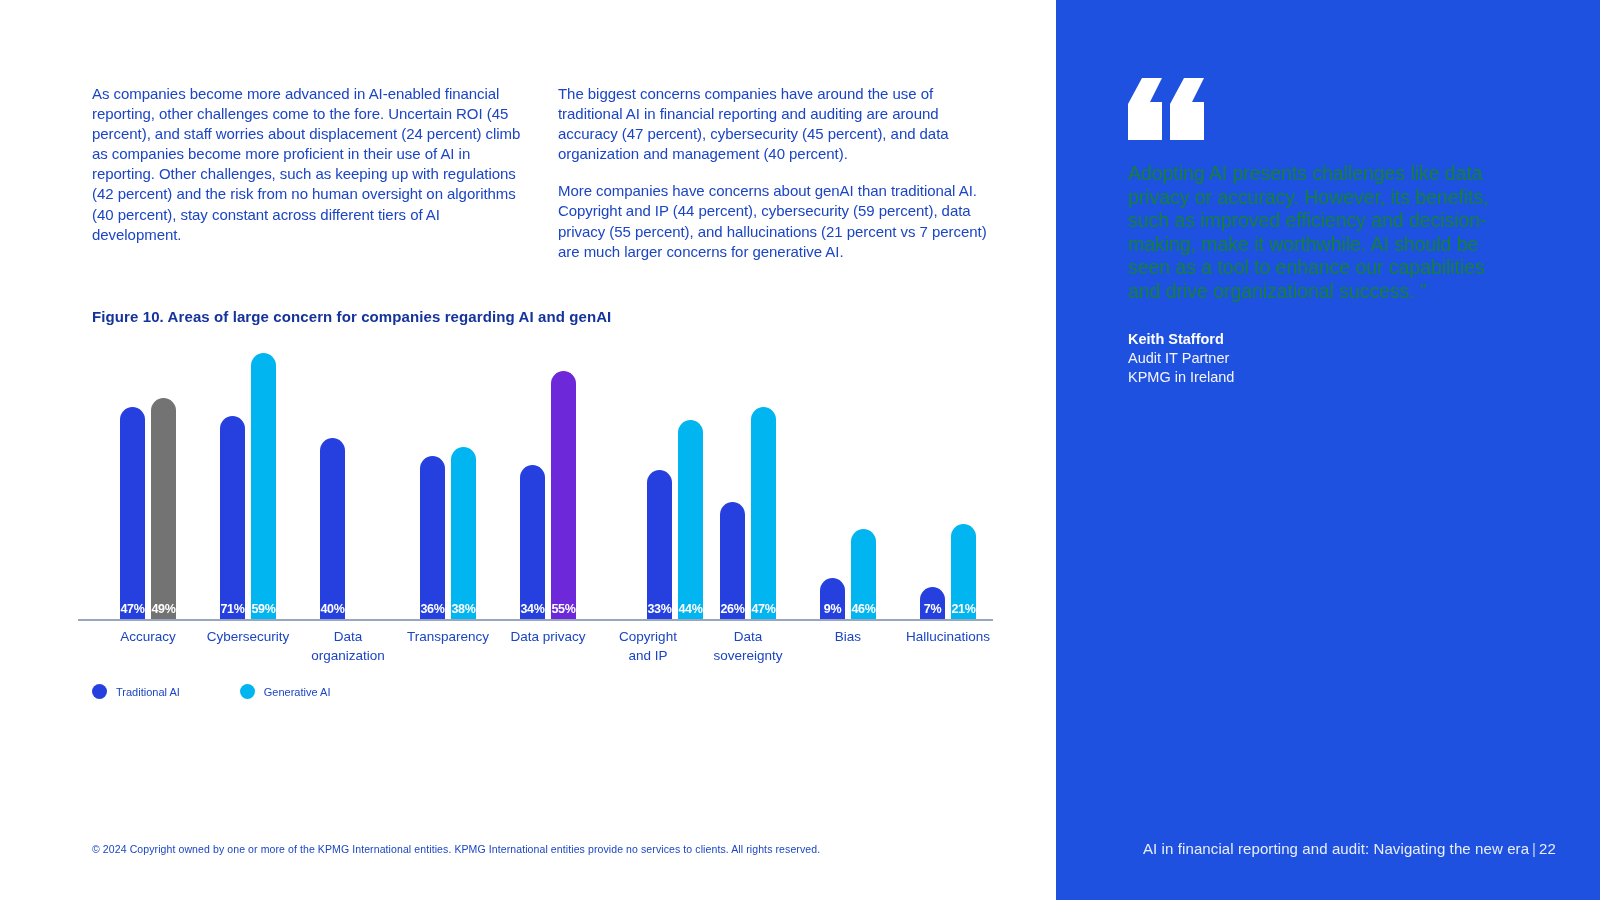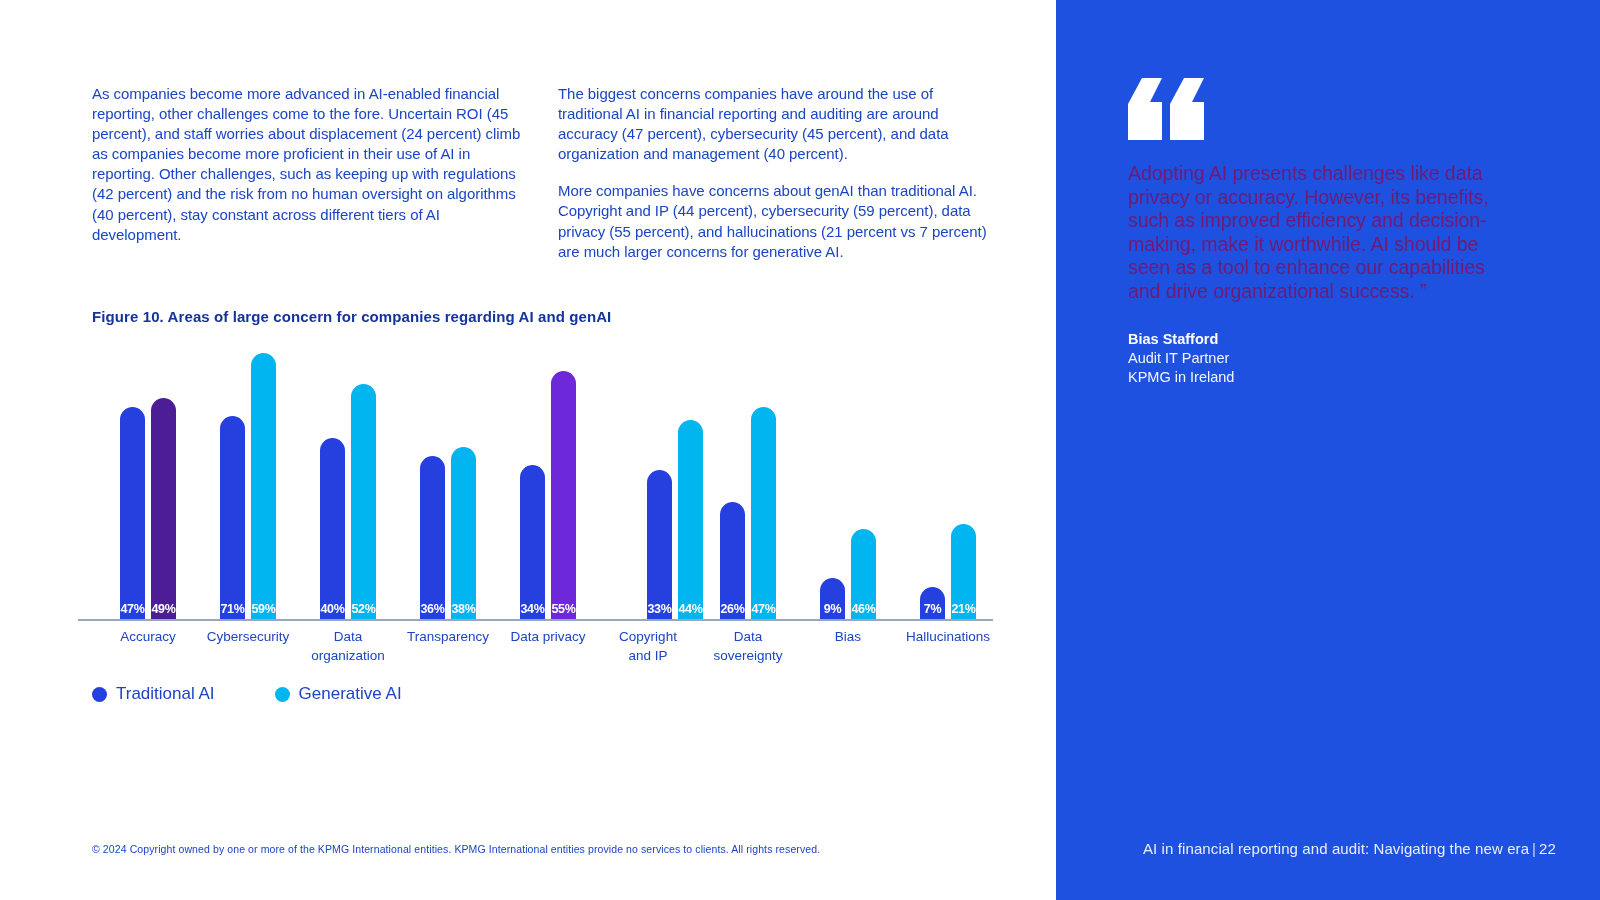--- a/index.html
+++ b/index.html
@@ -35,21 +35,21 @@
     top: 78px;
     width: 80px;
     height: 62px;
     color: #ffffff;
   }
   #quote-text {
     position: absolute;
     left: 1128px;
     top: 162px;
     width: 392px;
-    color: #701a75;
+    color: #15803d;
     font-size: 19.5px;
     line-height: 23.6px;
     letter-spacing: -0.05px;
   }
   #attribution {
     position: absolute;
     left: 1128px;
     top: 330px;
     width: 392px;
     color: #ffffff;
@@ -182,21 +182,21 @@
   .legend-dot {
     width: 15px;
     height: 15px;
     border-radius: 50%;
     display: block;
   }
   .legend-dot.trad { background: #2540de; }
   .legend-dot.gen  { background: #00b5f0; }
   .legend-label {
     color: #1b45c4;
-    font-size: 17px;
+    font-size: 11px;
   }
 
   
   #copyright {
     position: absolute;
     left: 92px;
     top: 843px;
     color: #1b45c4;
     font-size: 10.5px;
     letter-spacing: 0.1px;
@@ -217,38 +217,35 @@
   </div>
 
   <div id="figure-title">Figure 10. Areas of large concern for companies regarding AI and genAI</div>
 
   <div id="chart">
     <div id="plot">
         <div class="group" style="left: 22px;">
           <div class="bar trad" style="height: 212px; background: rgb(37, 64, 222);">
             <span class="val">47%</span>
           </div>
-          <div class="bar gen" style="height: 221px; background: #4c1d95; padding-left: 16px;">
+          <div class="bar gen" style="height: 221px; background: #737373; padding-left: 16px;">
             <span class="val">49%</span>
           </div>
         </div>
         <div class="group" style="left: 122px;">
           <div class="bar trad" style="height: 203px; background: rgb(37, 64, 222);">
             <span class="val">71%</span>
           </div>
           <div class="bar gen" style="height: 266px; background: rgb(0, 181, 240);">
             <span class="val">59%</span>
           </div>
         </div>
         <div class="group" style="left: 222px;">
           <div class="bar trad" style="height: 181px; background: rgb(37, 64, 222);">
             <span class="val">40%</span>
-          </div>
-          <div class="bar gen" style="height: 235px; background: rgb(0, 181, 240);">
-            <span class="val">52%</span>
           </div>
         </div>
         <div class="group" style="left: 322px;">
           <div class="bar trad" style="height: 163px; background: rgb(37, 64, 222);">
             <span class="val">36%</span>
           </div>
           <div class="bar gen" style="height: 172px; background: rgb(0, 181, 240);">
             <span class="val">38%</span>
           </div>
         </div>
@@ -342,21 +339,21 @@
   <div id="quote-panel"></div>
 
   <svg id="quote-mark" viewBox="0 0 80 62" xmlns="http://www.w3.org/2000/svg">
     <path d="M0 62 L0 26 L14 0 L34 0 L22 24 L34 24 L34 62 Z" fill="#ffffff"></path>
     <path d="M42 62 L42 26 L56 0 L76 0 L64 24 L76 24 L76 62 Z" fill="#ffffff"></path>
   </svg>
 
   <div id="quote-text">Adopting AI presents challenges like data privacy or accuracy. However, its benefits, such as improved efficiency and decision-making, make it worthwhile. AI should be seen as a tool to enhance our capabilities and drive organizational success. ”</div>
 
   <div id="attribution">
-    <span class="name">Bias Stafford</span>
+    <span class="name">Keith Stafford</span>
     <span class="role">Audit IT Partner</span>
     <span class="org">KPMG in Ireland</span>
   </div>
 
   <div id="panel-footer">
     <span>AI in financial reporting and audit: Navigating the new era</span><span class="sep">|</span><span>22</span>
   </div>
 
 </div>
 

